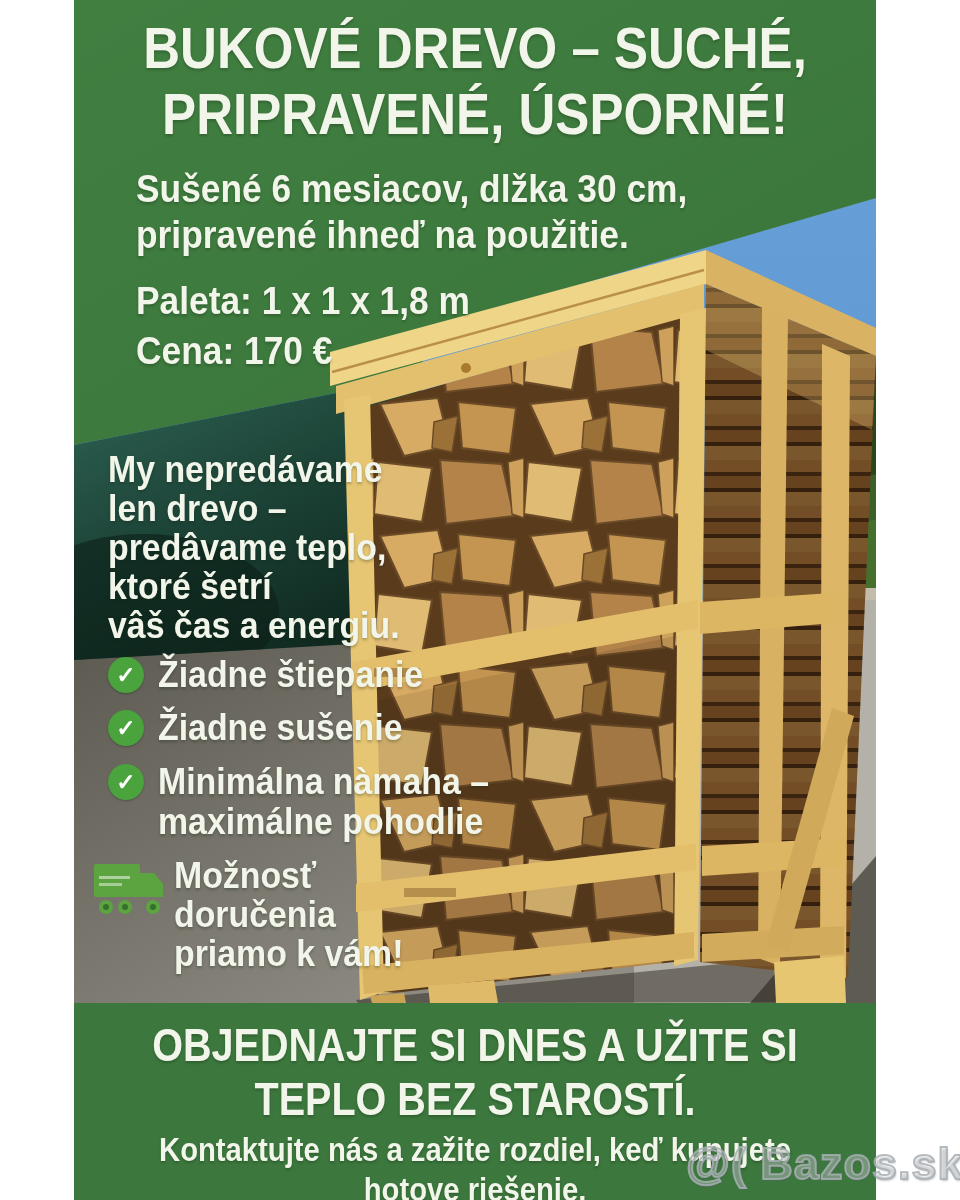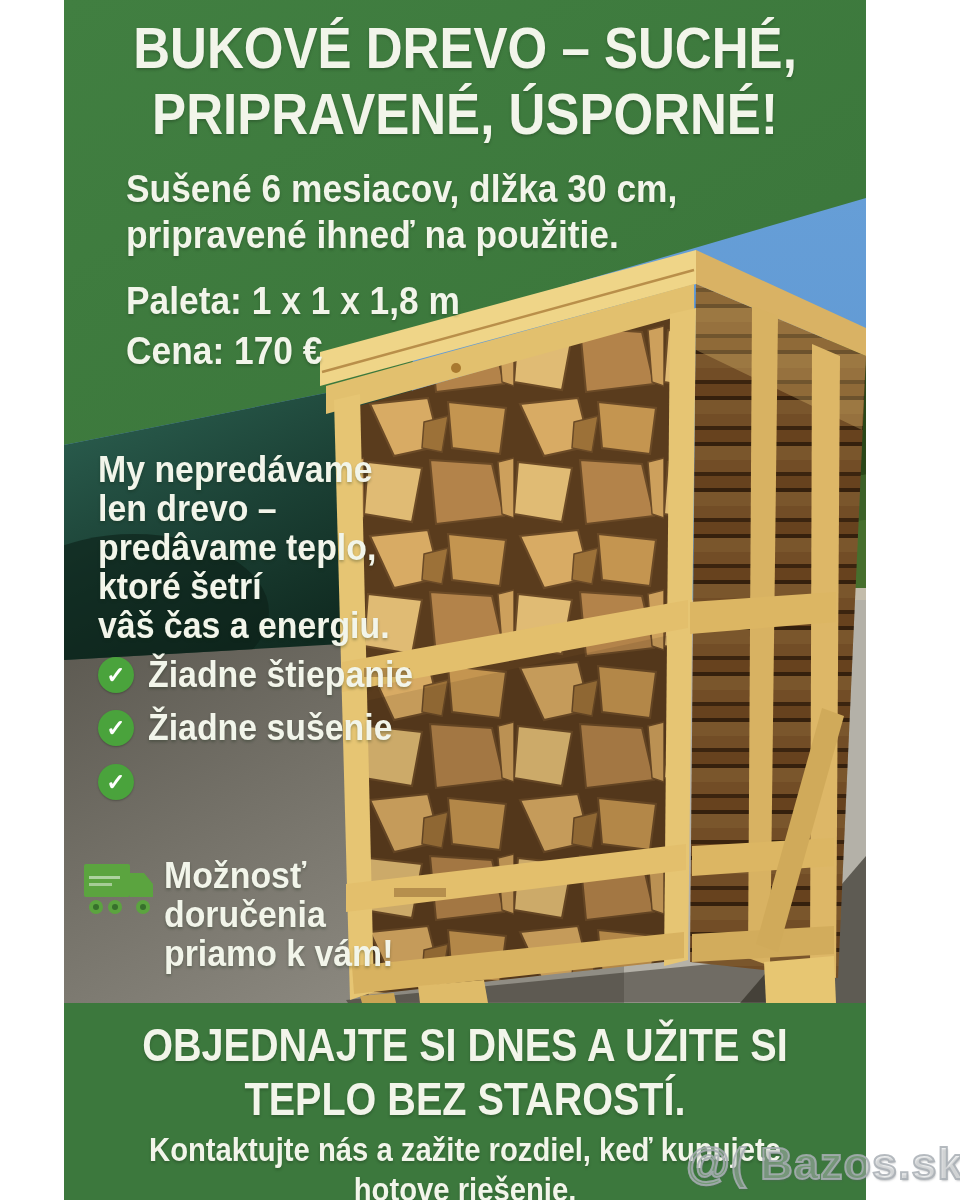--- a/index.html
+++ b/index.html
@@ -1,18 +1,18 @@
 <!DOCTYPE html>
 <html><head>
 <meta charset="utf-8">
 <style>
   html,body{margin:0;padding:0;background:#ffffff;}
   .stage{position:relative;width:960px;height:1200px;background:#ffffff;overflow:hidden;
          font-family:"Liberation Sans",sans-serif;}
-  .ad{position:absolute;left:64px;top:0;width:854px;height:1200px;overflow:hidden;}
+  .ad{position:absolute;left:74px;top:0;width:854px;height:1200px;overflow:hidden;}
   .photo{position:absolute;left:0;top:0;}
   .t{position:absolute;color:#f2f5ea;font-weight:700;white-space:nowrap;
      text-shadow:0 2px 3px rgba(20,40,20,.30);}
   .headline{left:0;width:802px;text-align:center;font-size:58px;line-height:64px;
             transform:scaleX(.88);transform-origin:50% 0;letter-spacing:0;}
   .sub{font-size:38px;line-height:46px;transform:scaleX(.93);transform-origin:0 0;}
   .para{font-size:36px;line-height:39px;transform:scaleX(.94);transform-origin:0 0;}
   .benefit{position:absolute;display:flex;align-items:flex-start;gap:14px;}
   .check{width:36px;height:36px;border-radius:50%;background:#4aa33c;flex:0 0 36px;
          display:flex;align-items:center;justify-content:center;color:#fff;
@@ -165,20 +165,24 @@
     <div class="benefit" style="left:34px;top:655px">
       <div class="check">✓</div>
       <div class="blabel">Žiadne štiepanie</div>
     </div>
     <div class="benefit" style="left:34px;top:708px">
       <div class="check">✓</div>
       <div class="blabel">Žiadne sušenie</div>
     </div>
     <div class="benefit" style="left:34px;top:762px">
       <div class="check">✓</div>
+      <div>
+        <div class="blabel">Minimálna nàmaha –</div>
+        <div class="blabel">maximálne pohodlie</div>
+      </div>
     </div>
 
     <div>
       <svg width="76" height="62" viewBox="0 0 76 62" style="position:absolute;left:20px;top:858px">
         <rect x="0" y="6" width="46" height="33" rx="2" fill="#5ba43f"></rect>
         <path d="M46 15 h14 l9 11 v13 h-23 z" fill="#5ba43f"></path>
         <circle cx="12" cy="49" r="7" fill="#5ba43f"></circle>
           <circle cx="12" cy="49" r="3" fill="#37702c"></circle>
         <circle cx="31" cy="49" r="7" fill="#5ba43f"></circle>
           <circle cx="31" cy="49" r="3" fill="#37702c"></circle>

